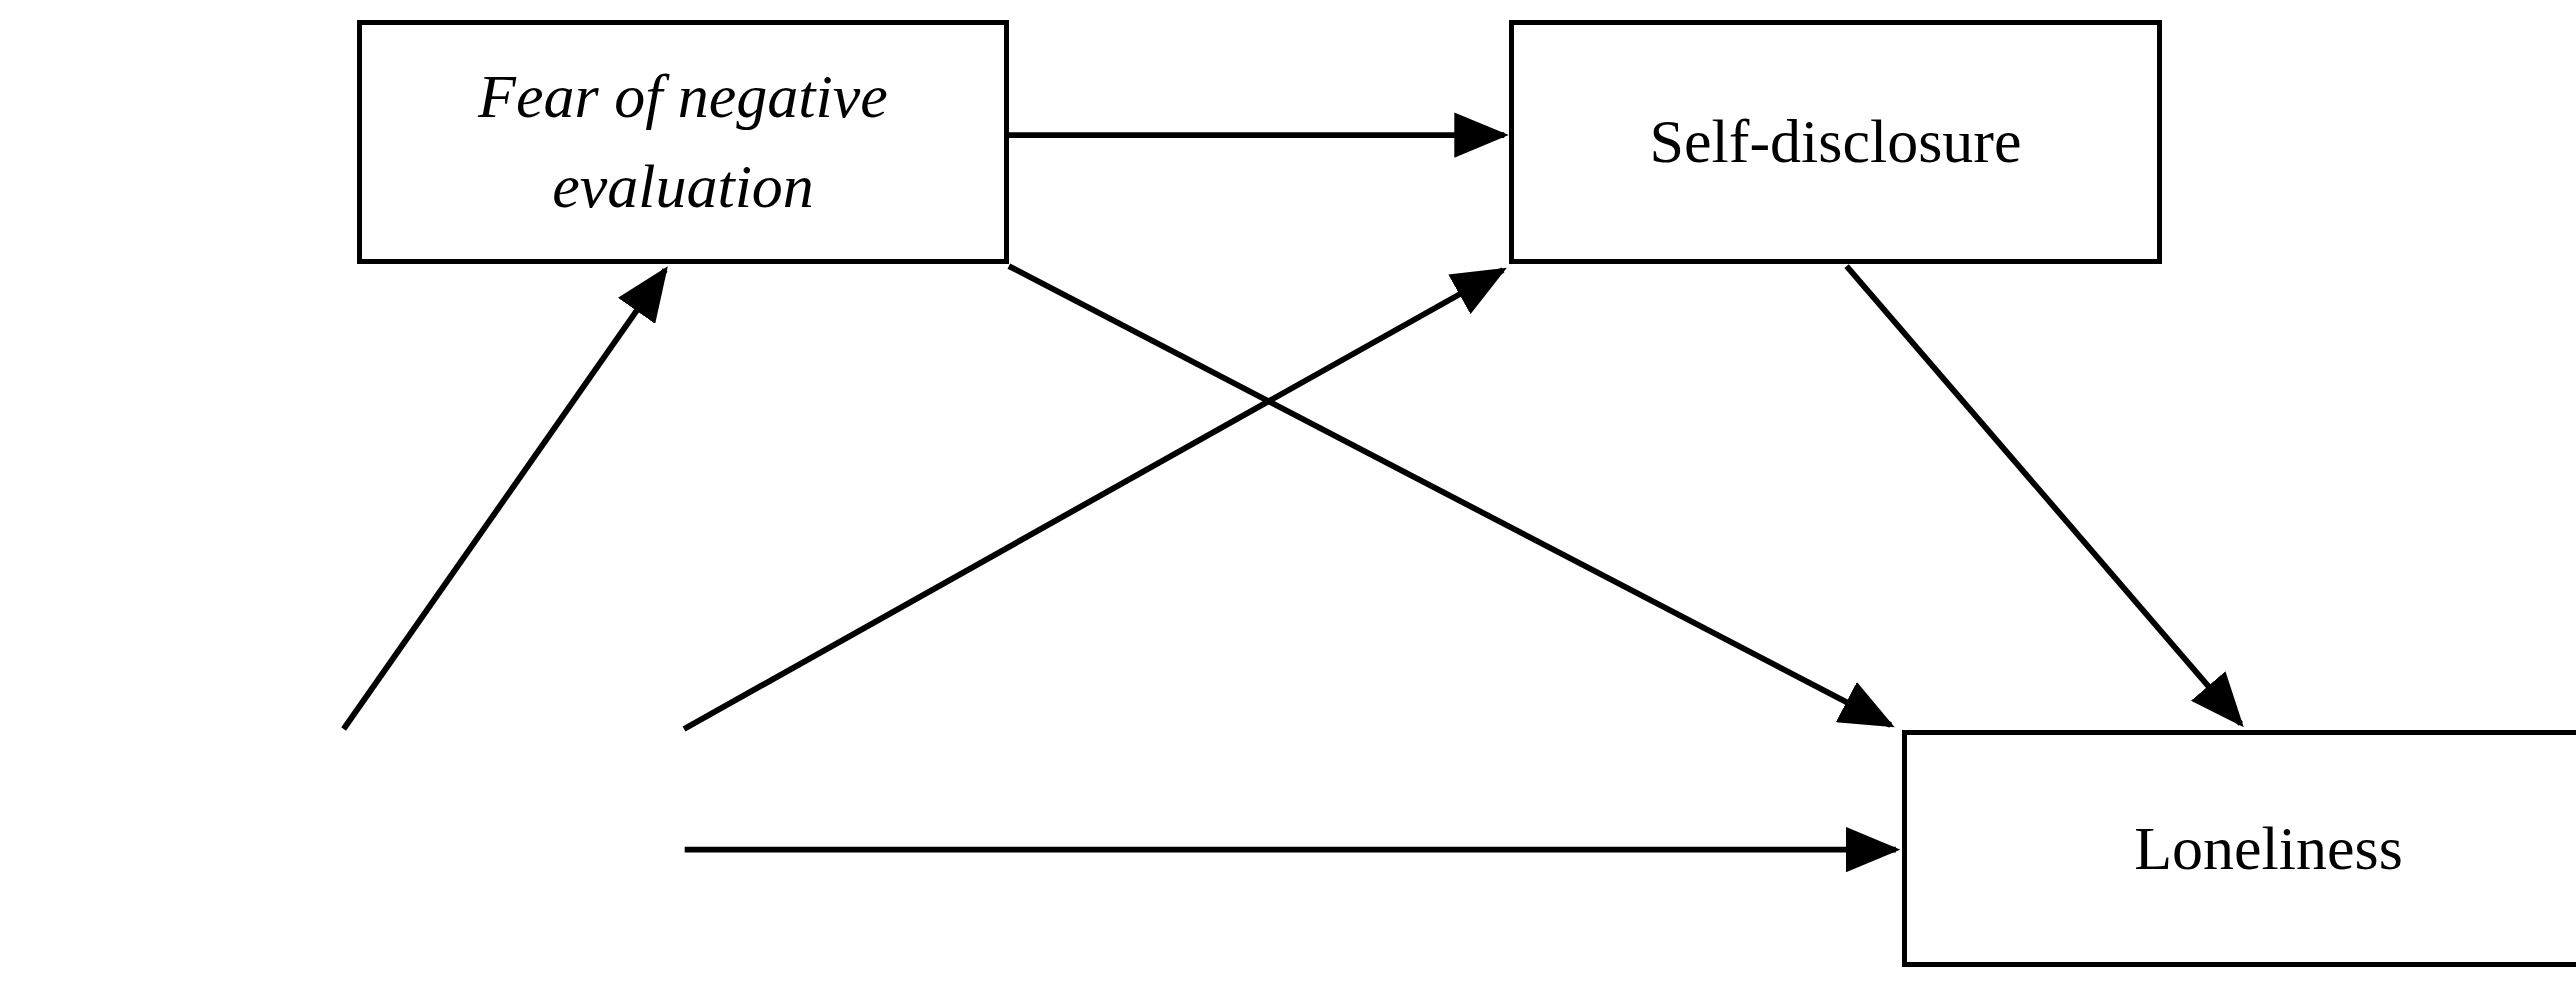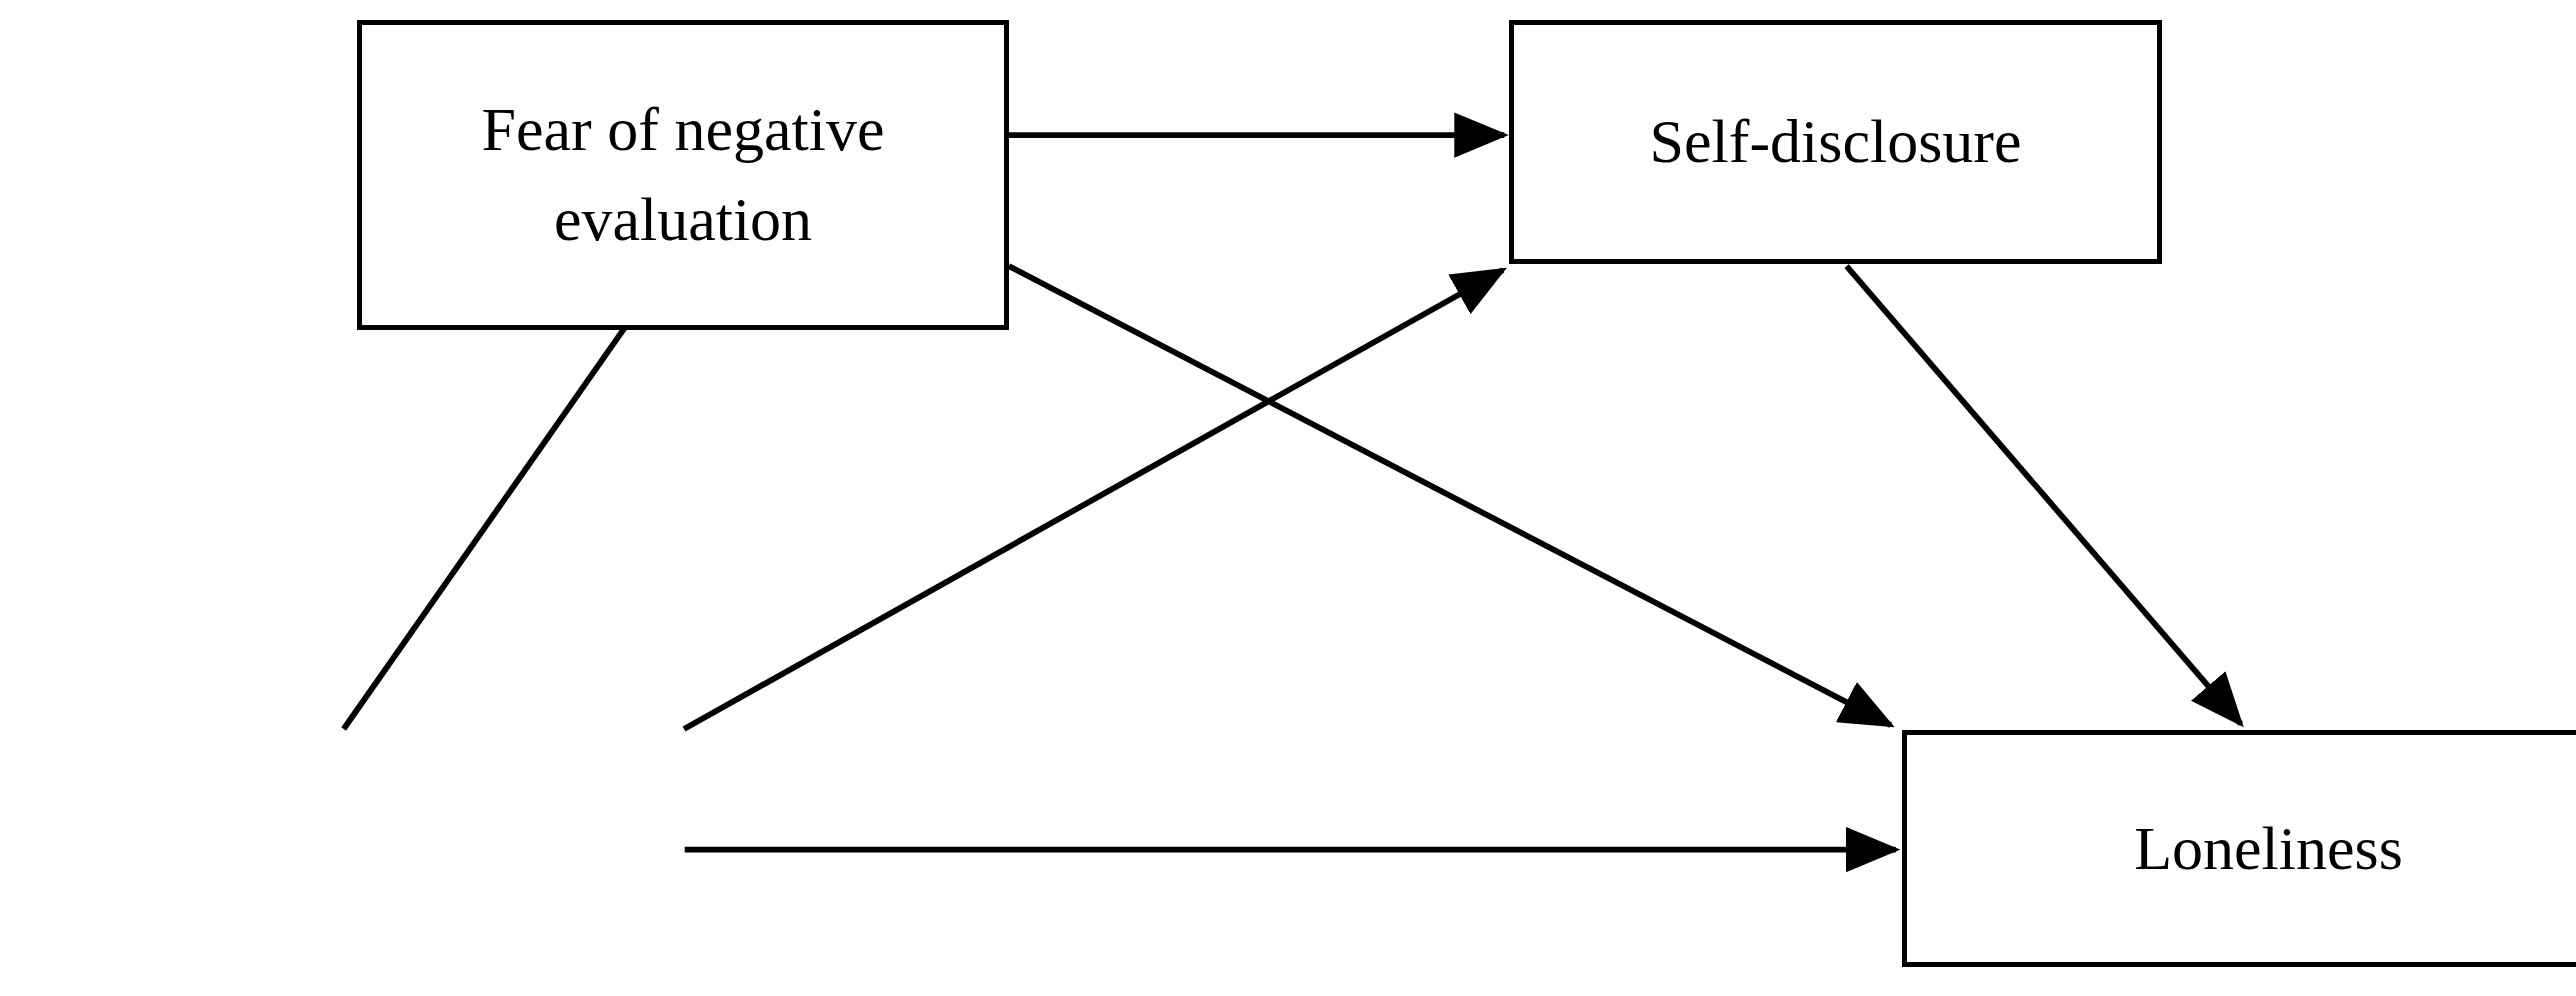--- a/index.html
+++ b/index.html
@@ -33,21 +33,21 @@
     box-sizing: border-box;
     border: 5.2px solid #000000;
     background: #ffffff;
     display: flex;
     align-items: center;
     justify-content: center;
     text-align: center;
     font-size: 62px;
     line-height: 1.45;
   }
-  .node-fear        { left: 357px;  top: 19.5px;   width: 652px; height: 310px; padding: 0 6.5px; }
+  .node-fear        { left: 357px;  top: 19.5px;   width: 652px; height: 244px; padding: 0 6.5px; font-style: italic; }
   .node-disclosure  { left: 1509px; top: 19.5px;   width: 653px; height: 244px; }
   .node-scc         { left: 21.4px;   top: 733px; width: 661px; height: 237px; }
   .node-loneliness  { left: 1902px; top: 730px; width: 733px; height: 237px; }
 </style>
 </head>
 <body>
 
 <div class="canvas">
 
   <svg class="arrow-layer" viewBox="0 0 3973 1537" xmlns="http://www.w3.org/2000/svg">

